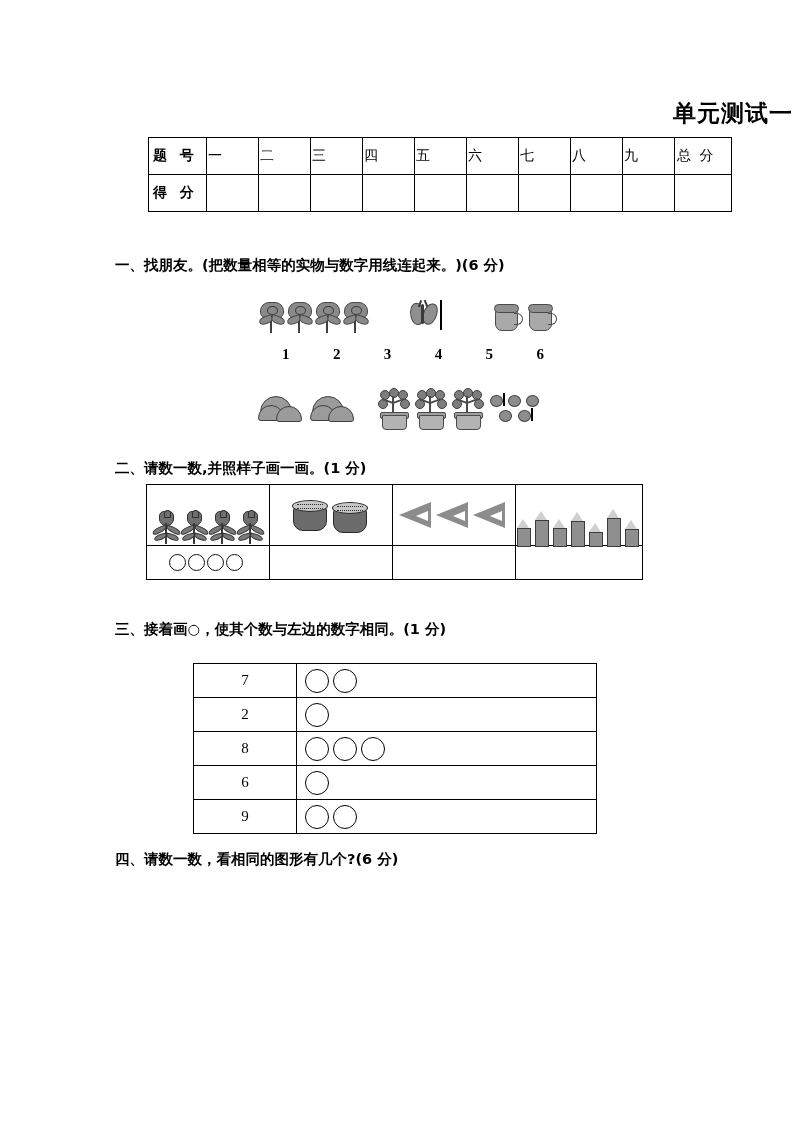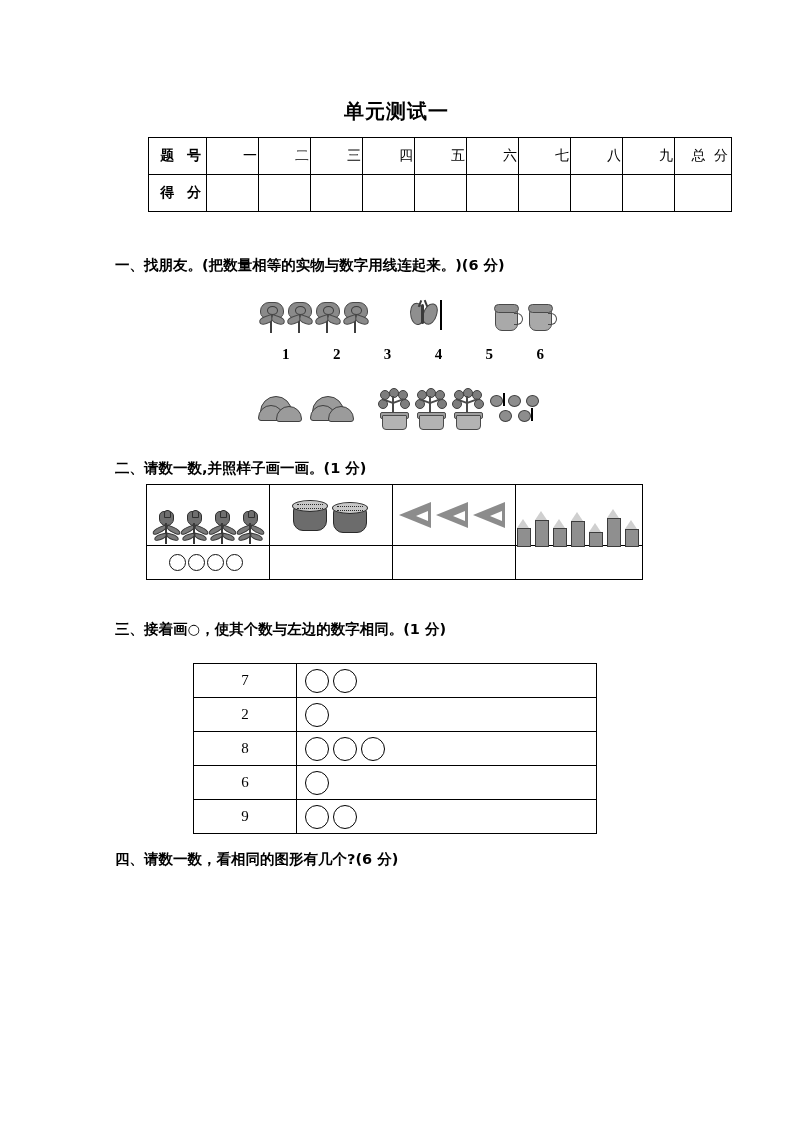--- a/index.html
+++ b/index.html
@@ -15,38 +15,38 @@
     color: #000;
     overflow: hidden;
   }
 
   
   .doc-title {
     position: absolute;
     top: 98px;
     left: 0;
     width: 793px;
-    text-align: center;
+    text-align: right;
     font-family: "DejaVu Sans", "Liberation Sans", sans-serif;
-    font-size: 20px;
+    font-size: 23px;
     font-weight: bold;
     letter-spacing: 1px;
   }
 
   
   .score-table {
     position: absolute;
     top: 137px;
     left: 148px;
     border-collapse: collapse;
   }
   .score-table td {
     border: 1.3px solid #000;
     height: 34px;
-    text-align: right;
+    text-align: left;
     vertical-align: middle;
     font-family: "DejaVu Sans", "Liberation Sans", sans-serif;
     font-size: 14px;
   }
   .score-table td.rowhead {
     width: 52px;
     font-weight: bold;
     letter-spacing: 4px;
     padding-left: 4px;
   }

